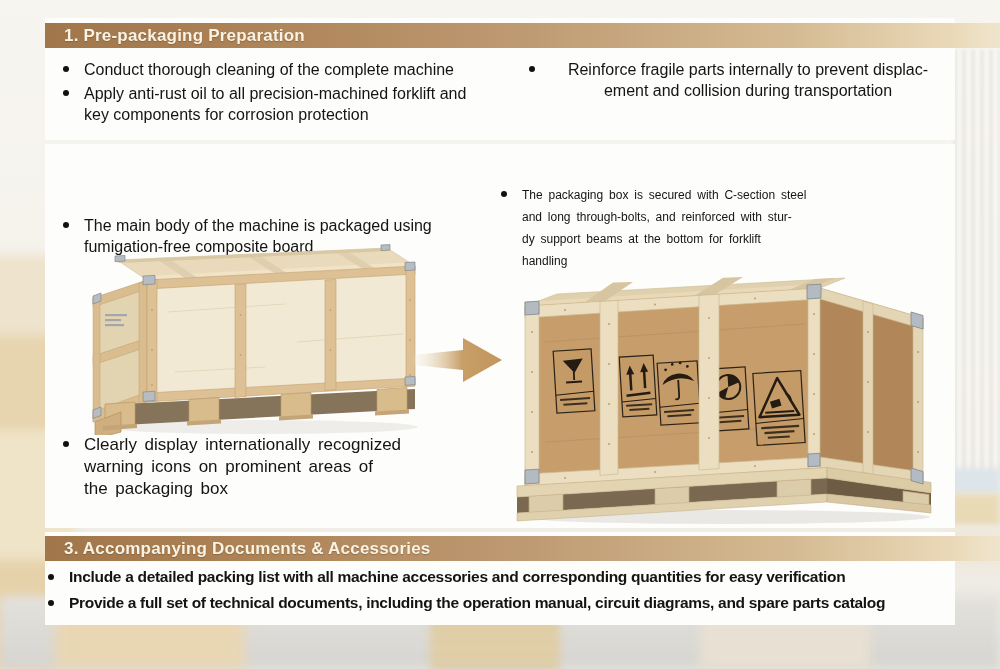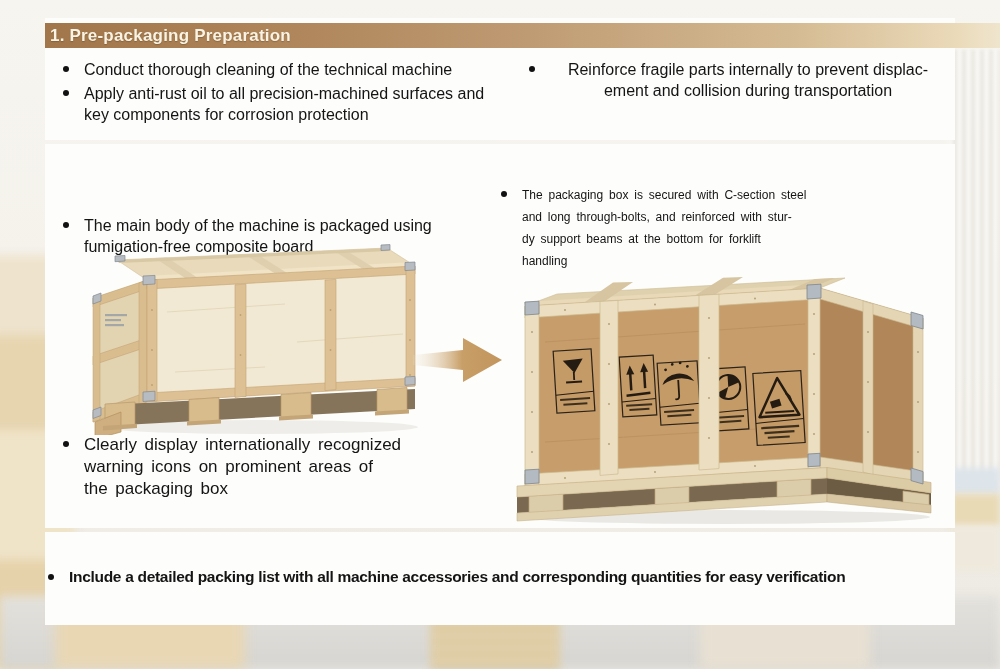--- a/index.html
+++ b/index.html
@@ -21,21 +21,21 @@
   
   .panel{position:absolute;left:45px;width:910px;background:#fdfdfb;}
   .panel-1{top:18px;height:122px;}
   .panel-2{top:144px;height:384px;}
   .panel-3{top:532px;height:93px;}
 
   
   .bar{position:absolute;left:45px;width:955px;height:25px;
        background:linear-gradient(90deg,#a0764a 0%,#ab8054 18%,#bd9870 48%,#d4ba92 78%,#ead9b8 95%,#efe5cd 100%);}
   .bar-1{top:23px;} .bar-2{top:148px;} .bar-3{top:536px;}
-  .bar h3{margin:0;padding:3px 0 0 5px;font-size:17px;font-weight:700;
+  .bar h3{margin:0;padding:3px 0 0 19px;font-size:17px;font-weight:700;
           color:#f8f3e4;letter-spacing:.2px;text-shadow:0 1px 1px rgba(90,60,30,.35);}
 
   
   .blk{position:absolute;color:#141414;}
   .bullet{position:relative;padding-left:24px;margin-bottom:3px;}
   .bullet .dot{position:absolute;left:3px;top:7px;width:6px;height:6px;
                border-radius:50%;background:#111;}
   .bt{white-space:pre-line;font-size:16px;line-height:21px;}
   .s2bl .bt{font-size:17px;line-height:22px;word-spacing:3px;}
   .s2br .bt{font-size:12px;line-height:22px;word-spacing:2.5px;}
@@ -66,29 +66,32 @@
     <div class="bg bg-band" style="left:950px;top:526px;width:50px;height:45px;background:#efe9dd;"></div>
   </div>
 
   <div class="panel panel-1"></div>
   <div class="panel panel-2"></div>
   <div class="panel panel-3"></div>
 
   <div class="bar bar-1">
     <h3>1. Pre-packaging Preparation</h3>
   </div>
+  <div class="bar bar-3">
+    <h3>3. Accompanying Documents &amp; Accessories</h3>
+  </div>
 
   <div class="blk" style="left:60px;top:59px;width:452px;">
     <div class="bullet">
       <span class="dot"></span>
-      <div class="bt">Conduct thorough cleaning of the technical machine</div>
-    </div>
-    <div class="bullet">
-      <span class="dot"></span>
-      <div class="bt">Apply anti-rust oil to all precision-machined surfaces and
+      <div class="bt">Conduct thorough cleaning of the complete machine</div>
+    </div>
+    <div class="bullet">
+      <span class="dot"></span>
+      <div class="bt">Apply anti-rust oil to all precision-machined forklift and
 key components for corrosion protection</div>
     </div>
   </div>
   <div class="blk" style="left:526px;top:59px;width:420px;text-align:center;">
     <div class="bullet">
       <span class="dot"></span>
       <div class="bt">Reinforce fragile parts internally to prevent displac-
 ement and collision during transportation</div>
     </div>
   </div>
@@ -115,20 +118,24 @@
       <div class="bt">Clearly display internationally recognized
 warning icons on prominent areas of
 the packaging box</div>
     </div>
   </div>
 
   <div class="blk s3" style="left:45px;top:566px;width:880px;font-weight:bold;">
     <div class="bullet">
       <span class="dot"></span>
       <div class="bt">Include a detailed packing list with all machine accessories and corresponding quantities for easy verification</div>
+    </div>
+    <div class="bullet">
+      <span class="dot"></span>
+      <div class="bt">Provide a full set of technical documents, including the operation manual, circuit diagrams, and spare parts catalog</div>
     </div>
   </div>
 
   <svg class="fig" style="left:85px;top:240px;" width="335" height="195" viewBox="0 0 335 195">
     <ellipse cx="175" cy="187" rx="158" ry="7" fill="rgba(60,50,30,0.08)"></ellipse>
 
     <polygon points="62,40 330,26 302,8 32,20" fill="#e8dabb" stroke="#d2bf99" stroke-width="0.6"></polygon>
     <polygon points="62,40 330,26 328,22 60,36" fill="#f0e3c6"></polygon>
     <polygon points="100,38 112,37.5 82,17.5 70,18" fill="#dfcfae"></polygon>
     <polygon points="190,33.5 202,33 172,14 160,14.5" fill="#dfcfae"></polygon>

